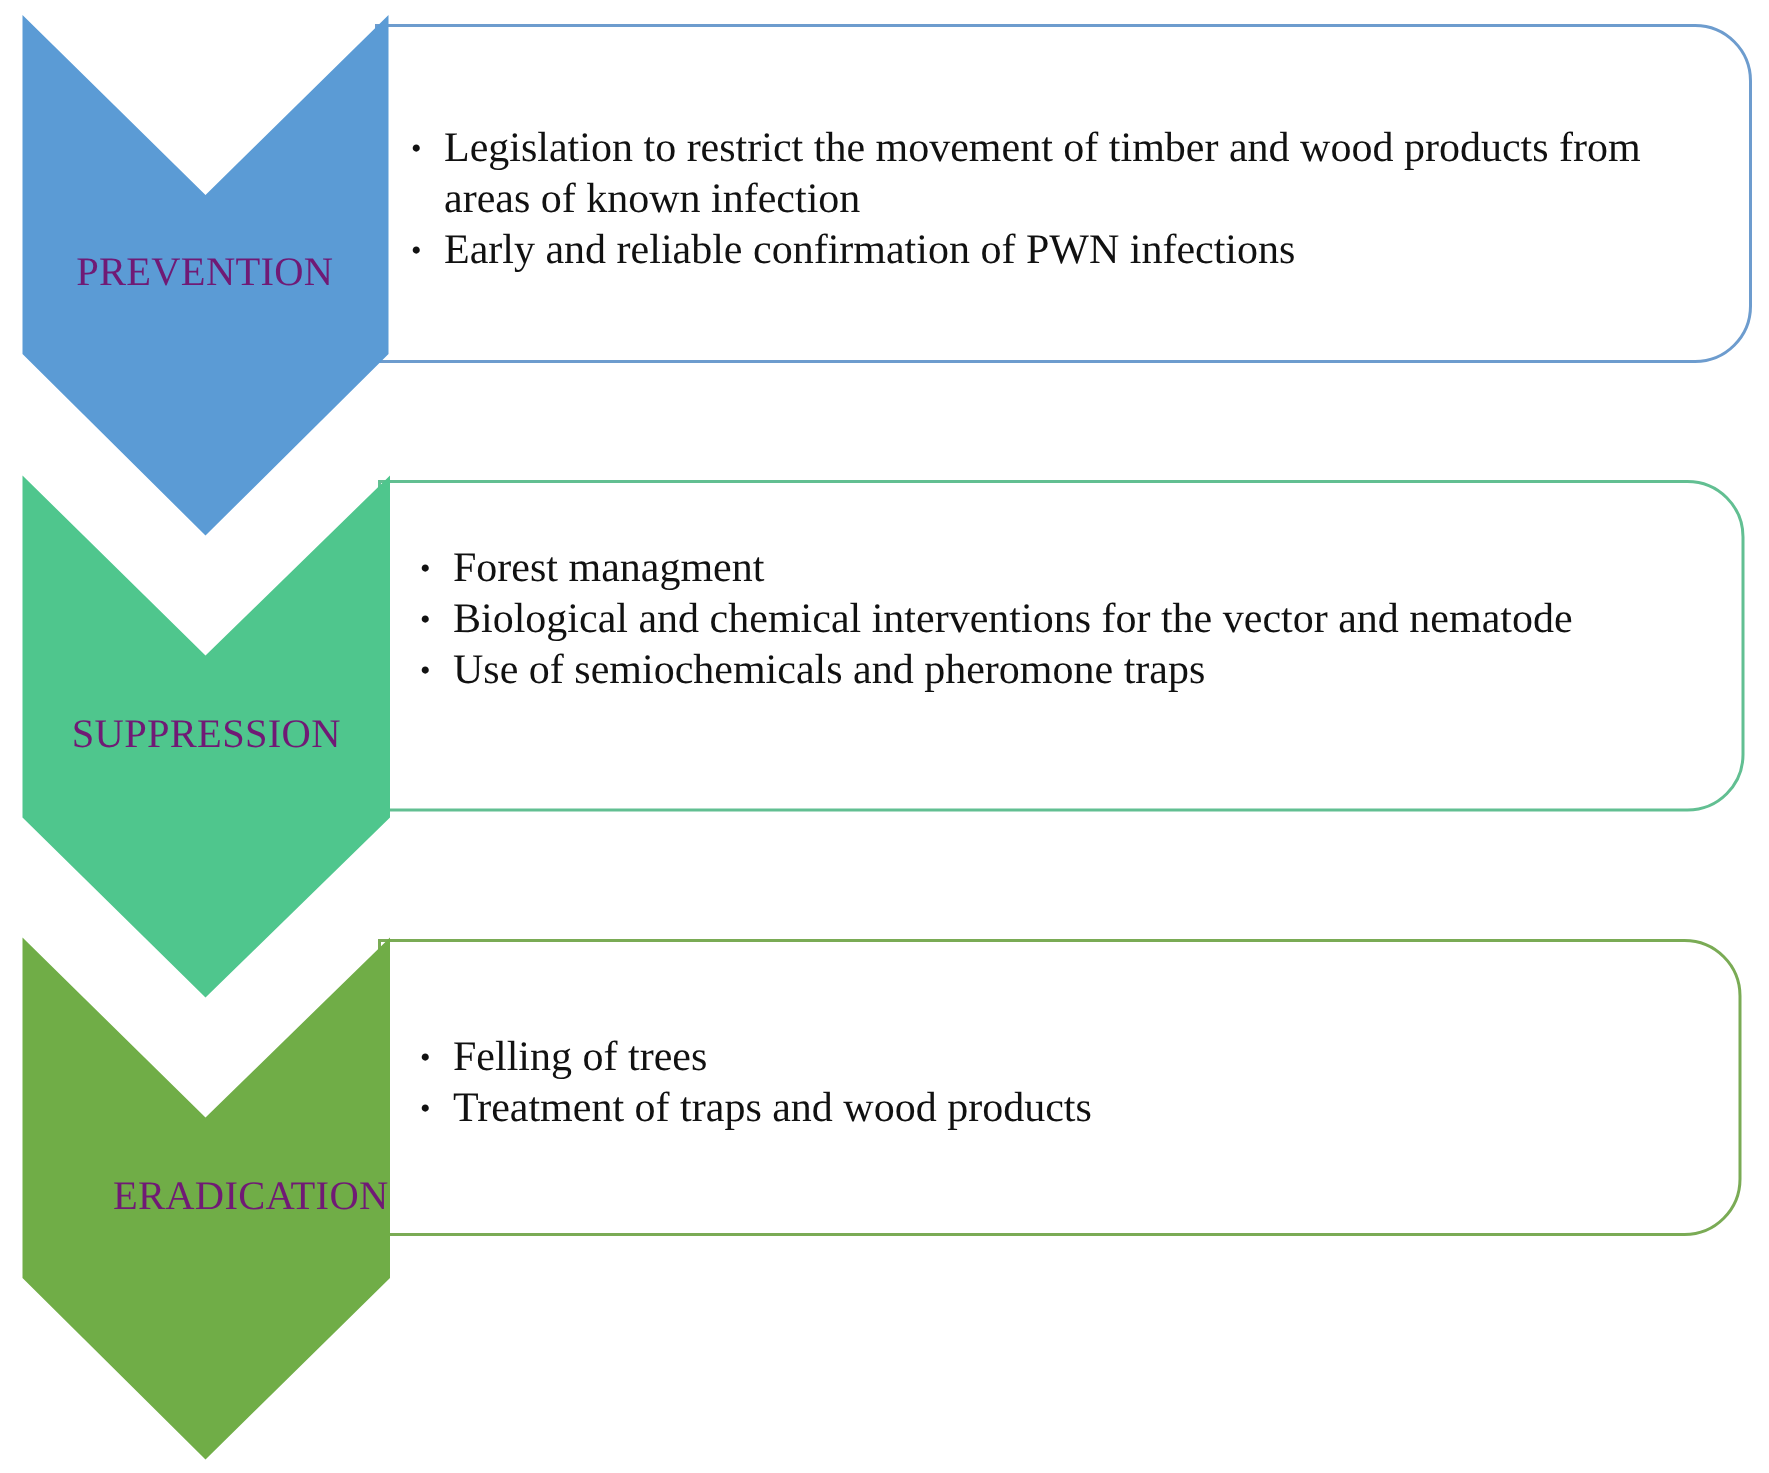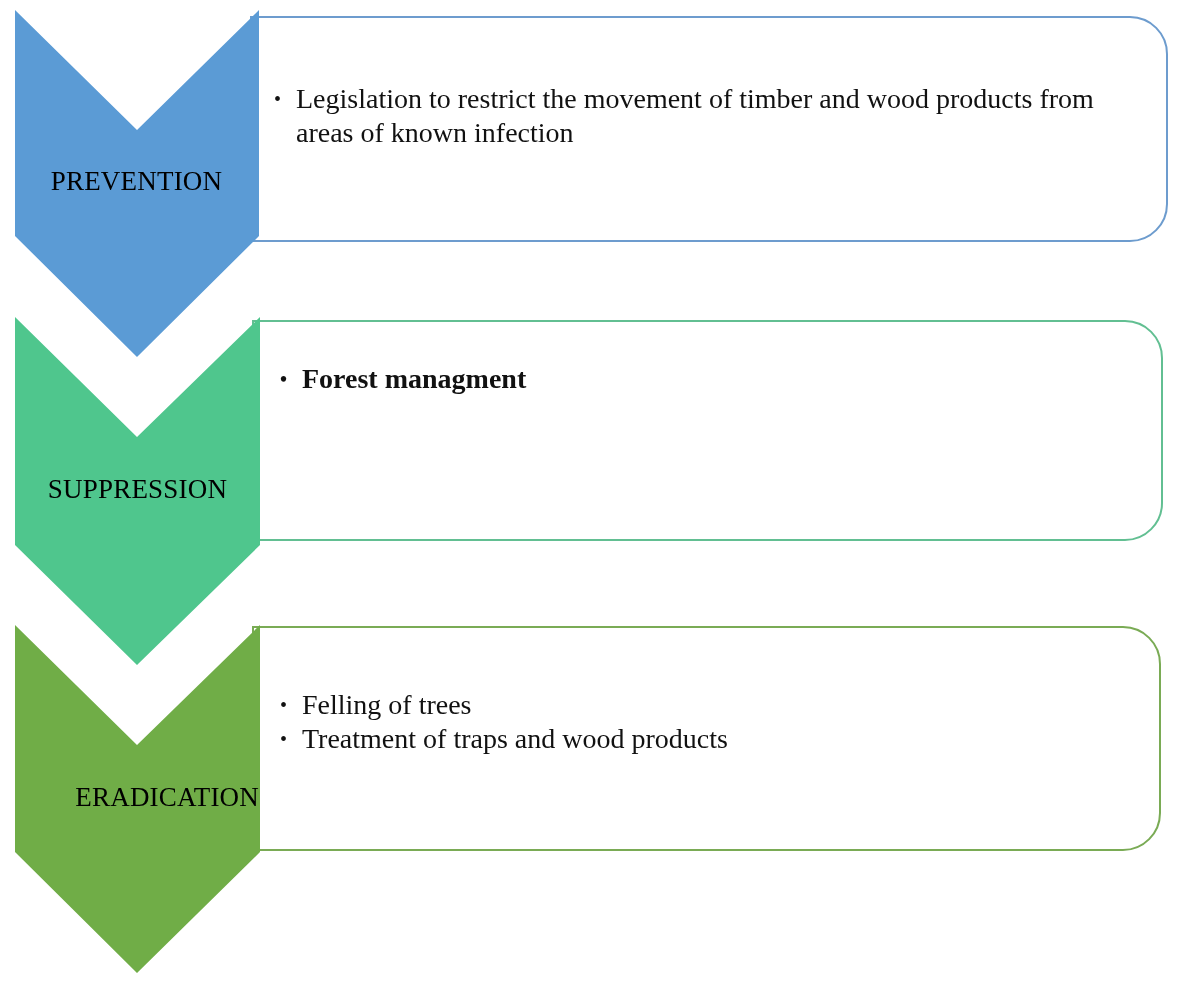--- a/index.html
+++ b/index.html
@@ -4,39 +4,42 @@
   <style>
     html, body { margin: 0; padding: 0; background: #ffffff; }
     body { width: 1179px; height: 982px; position: relative; overflow: hidden;
            font-family: "Liberation Serif", "DejaVu Serif", serif; }
     .box { position: absolute; background: #fff; box-sizing: border-box;
            border-width: 2px; border-style: solid; border-radius: 0 38px 38px 0; }
     .box ul { list-style: none; margin: 0; padding: 0; position: absolute; }
     .box li { position: relative; padding-left: 22px; font-size: 28px; line-height: 34px; color: #111; }
     .box li::before { content: "\2022"; position: absolute; left: 0; top: 0; font-size: 20px; }
     svg.chevrons { position: absolute; left: 0; top: 0; }
-    .chev-label { position: absolute; width: 243px; text-align: center; color: #000000;
+    .chev-label { position: absolute; width: 243px; text-align: center; color: #701a75;
                   font-size: 27px; letter-spacing: 0.2px; }
   </style>
 </head>
 <body>
 
 <div class="box" id="box0" style="left: 250px; top: 16px; width: 918px; height: 226px; border-color: rgb(109, 156, 206);">
   <ul style="left:22px; top:64px; width:880px;">
     <li>Legislation to restrict the movement of timber and wood products from areas of known infection</li>
+    <li>Early and reliable confirmation of PWN infections</li>
   </ul>
 </div>
 
-<div class="box" id="box1" style="left: 252px; top: 320px; width: 911px; height: 221px; border-color: rgb(98, 191, 146); font-weight: bold;">
+<div class="box" id="box1" style="left: 252px; top: 320px; width: 911px; height: 221px; border-color: rgb(98, 191, 146);">
   <ul style="left:26px; top:40px; width:870px;">
     <li>Forest managment</li>
+    <li>Biological and chemical interventions for the vector and nematode</li>
+    <li>Use of semiochemicals and pheromone traps</li>
   </ul>
 </div>
 
-<div class="box" id="box2" style="left: 252px; top: 626px; width: 909px; height: 225px; border-color: rgb(122, 171, 85);">
+<div class="box" id="box2" style="left: 252px; top: 626px; width: 909px; height: 198px; border-color: rgb(122, 171, 85);">
   <ul style="left:26px; top:60px; width:870px;">
     <li>Felling of trees</li>
     <li>Treatment of traps and wood products</li>
   </ul>
 </div>
 
 <svg class="chevrons" width="1179" height="982">
   <polygon id="chev0" points="15,10 137,130 259,10 259,236 137,357 15,236" fill="#5b9bd5"></polygon>
   <polygon id="chev1" points="15,317 137,437 260,317 260,545 137,665 15,545" fill="#4fc68d"></polygon>
   <polygon id="chev2" points="15,625 137,745 260,625 260,852 137,973 15,852" fill="#70ad47"></polygon>

